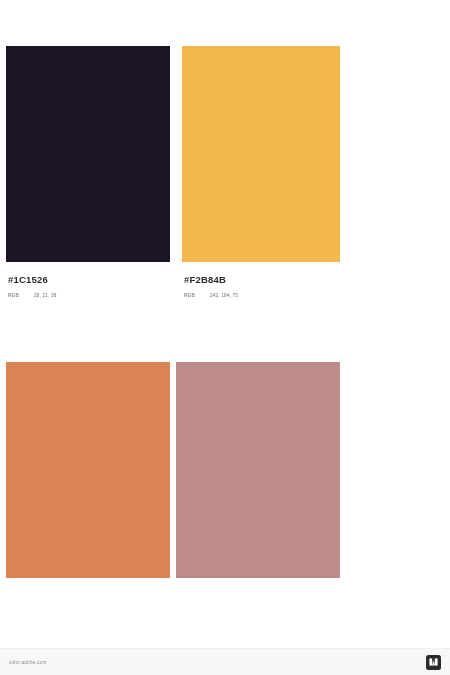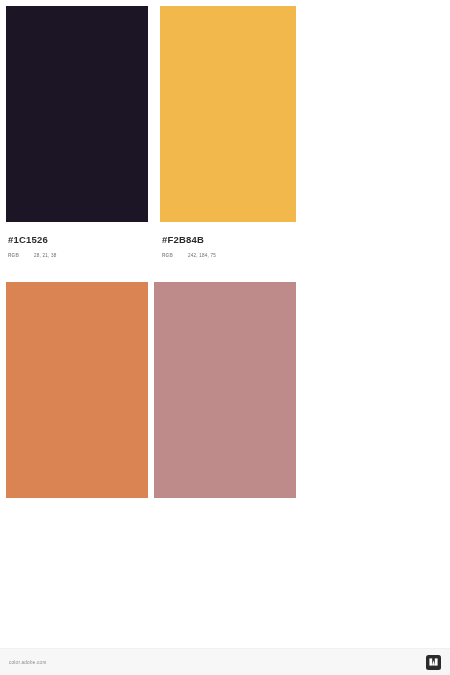--- a/index.html
+++ b/index.html
@@ -29,24 +29,25 @@
     left: 0;
     top: 0;
     width: 450px;
     padding: 6px 6px 0 6px;
     box-sizing: border-box;
     display: flex;
     flex-wrap: wrap;
   }
 
   .swatch-cell {
-    width: 142px;
+    width: 164px;
     margin-right: 6px;
     margin-bottom: 0;
     box-sizing: border-box;
+    margin-top: 40px;
   }
   .swatch-cell.last-in-row {
     margin-right: 0;
     padding-left: 6px;
   }
 
   .swatch-chip {
     width: 100%;
     height: 216px;
     display: block;

